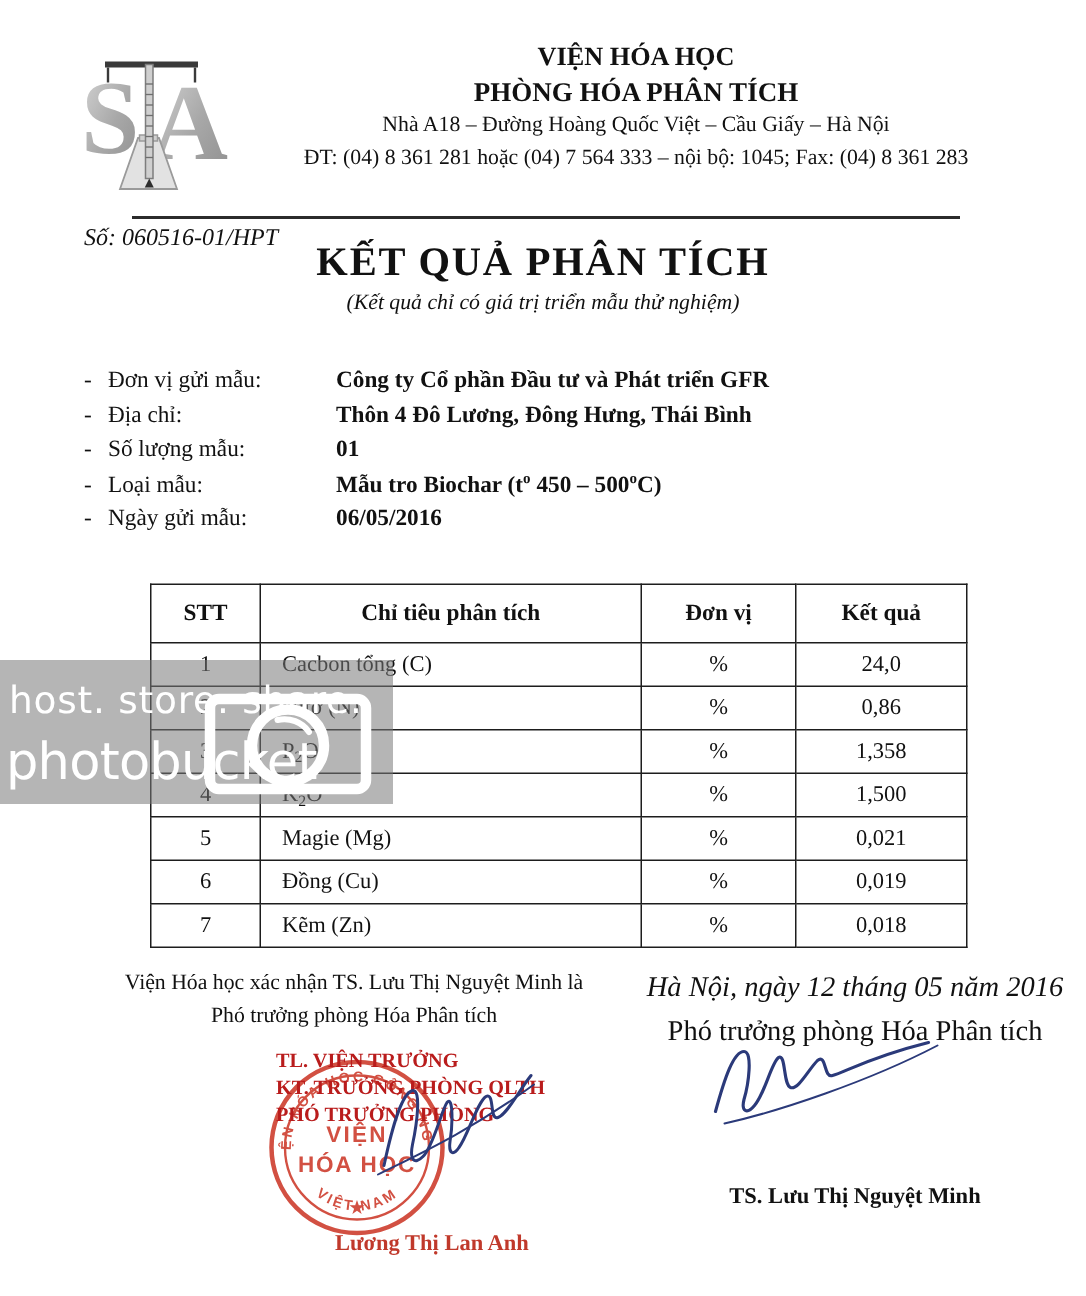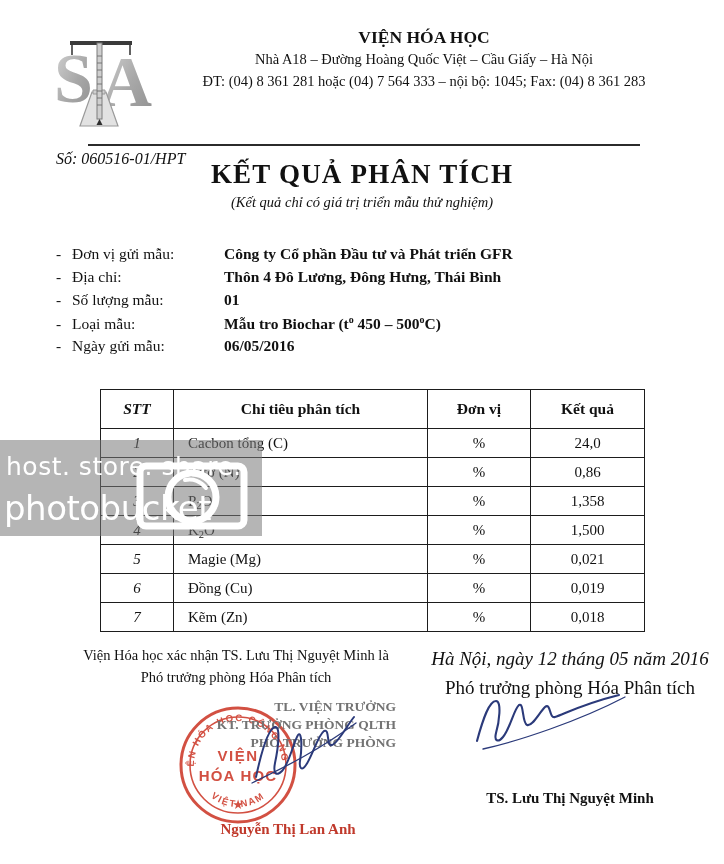--- a/index.html
+++ b/index.html
@@ -159,21 +159,21 @@
     font-size: 15px;
     font-weight: normal;
   }
   table.results thead th {
     height: 38px;
     font-weight: bold;
     font-size: 15.5px;
     text-align: center;
     vertical-align: middle;
   }
-  .col-stt   { width: 72px;  text-align: center; font-style: italic; }
+  .col-stt   { width: 72px;  text-align: center; }
   .col-name  { width: 253px; text-align: left; padding-left: 14px !important; }
   .col-unit  { width: 102px; text-align: center; }
   .col-res   { width: 113px; text-align: center; }
   table.results td sub {
     font-size: 10.5px;
     vertical-align: baseline;
     position: relative;
     top: 3px;
   }
 
@@ -205,22 +205,22 @@
     line-height: 1.5;
   }
   .foot-date { font-style: italic; }
 
   
   .stamp-text {
     position: absolute;
     left: 170px;
     top: 53px;
     width: 212px;
-    text-align: right;
-    color: #737373;
+    text-align: left;
+    color: #b91c1c;
     font-weight: bold;
     font-size: 13.5px;
     line-height: 1.35;
     z-index: 3;
   }
   .stamp-name {
     position: absolute;
     left: 164px;
     top: 176px;
     width: 220px;
@@ -344,20 +344,21 @@
 
         <path d="M51.5 89 L54.5 95 L48.5 95 Z" fill="#2f2f2f"></path>
 
         <line x1="24" y1="15" x2="24" y2="25" stroke="#3a3a3a" stroke-width="1.6"></line>
         <line x1="82" y1="15" x2="82" y2="25" stroke="#3a3a3a" stroke-width="1.6"></line>
       </svg>
     </div>
 
     <div class="header-text">
       <div class="org-line2">VIỆN HÓA HỌC</div>
+      <div class="org-line3">PHÒNG HÓA PHÂN TÍCH</div>
       <div class="org-addr">Nhà A18 – Đường Hoàng Quốc Việt – Cầu Giấy – Hà Nội</div>
       <div class="org-phone">ĐT: (04) 8 361 281  hoặc (04) 7 564 333 – nội bộ: 1045;   Fax: (04) 8 361 283</div>
     </div>
   </div>
 
   <div class="hrule"></div>
 
   <div class="doc-no">Số: 060516-01/HPT</div>
 
   <div class="title-block">
@@ -495,21 +496,21 @@
 
     <div class="blue-sig">
       <svg viewBox="0 0 120 88" width="120" height="88">
         <path d="M14 72 C20 44 26 24 33 22 C39 21 36 44 33 58 C31 68 34 72 40 66
                  C47 59 52 36 56 30 C60 25 60 44 58 56 C57 64 60 66 64 60
                  C70 52 76 30 82 26 C88 23 84 42 90 40 C96 38 104 22 112 12" fill="none" stroke="#2b3a7a" stroke-width="2" stroke-linecap="round"></path>
         <path d="M10 78 C34 66 70 50 114 18" fill="none" stroke="#2b3a7a" stroke-width="1.3" stroke-linecap="round"></path>
       </svg>
     </div>
 
-    <div class="stamp-name">Nguyễn Thị Lan Anh</div>
+    <div class="stamp-name">Lương Thị Lan Anh</div>
 
     <div class="sig-right">
       <svg viewBox="0 0 170 70" width="170" height="70">
         <path d="M8 56 C14 34 20 16 27 16 C33 16 30 38 27 48 C25 56 29 58 34 52
                  C41 44 45 24 50 20 C55 17 53 38 58 40 C63 42 70 28 76 22
                  C82 17 80 34 86 32 C94 30 110 20 150 10" fill="none" stroke="#2b3a7a" stroke-width="2.1" stroke-linecap="round"></path>
         <path d="M14 64 C50 56 110 36 156 12" fill="none" stroke="#2b3a7a" stroke-width="1.3" stroke-linecap="round"></path>
       </svg>
     </div>
 

